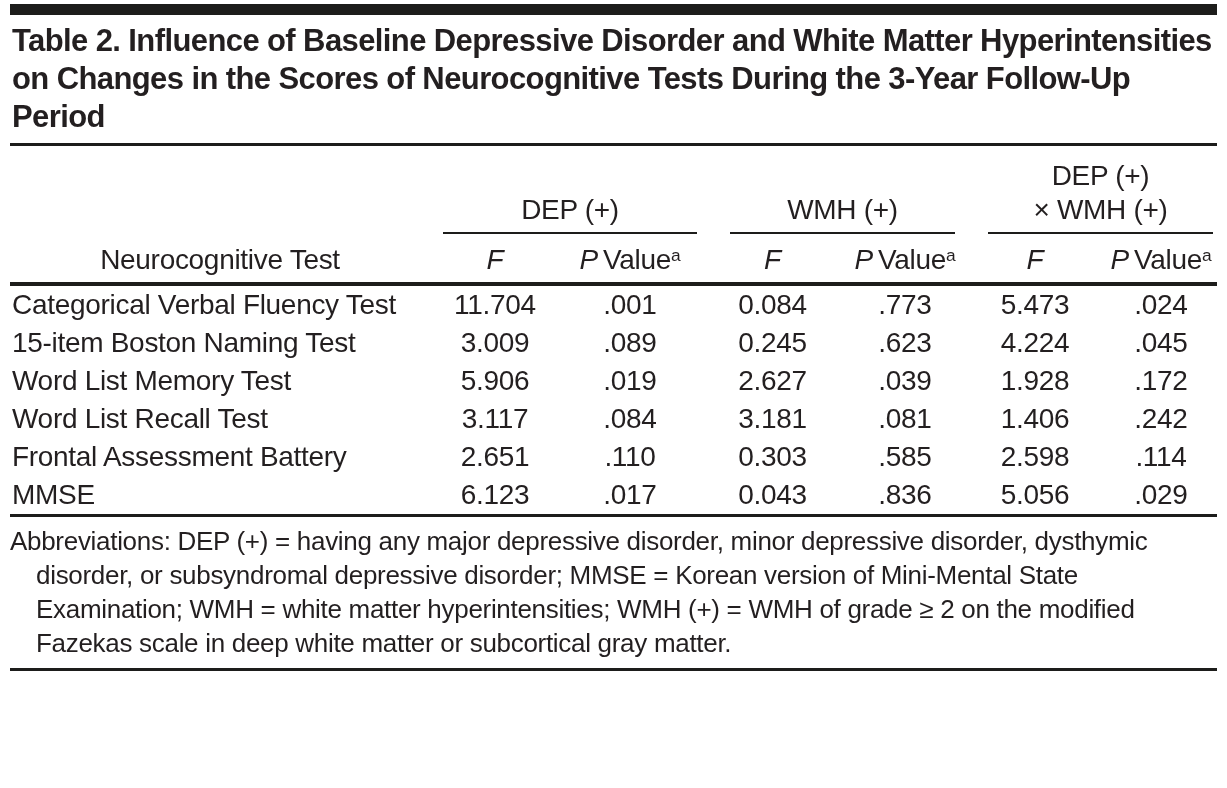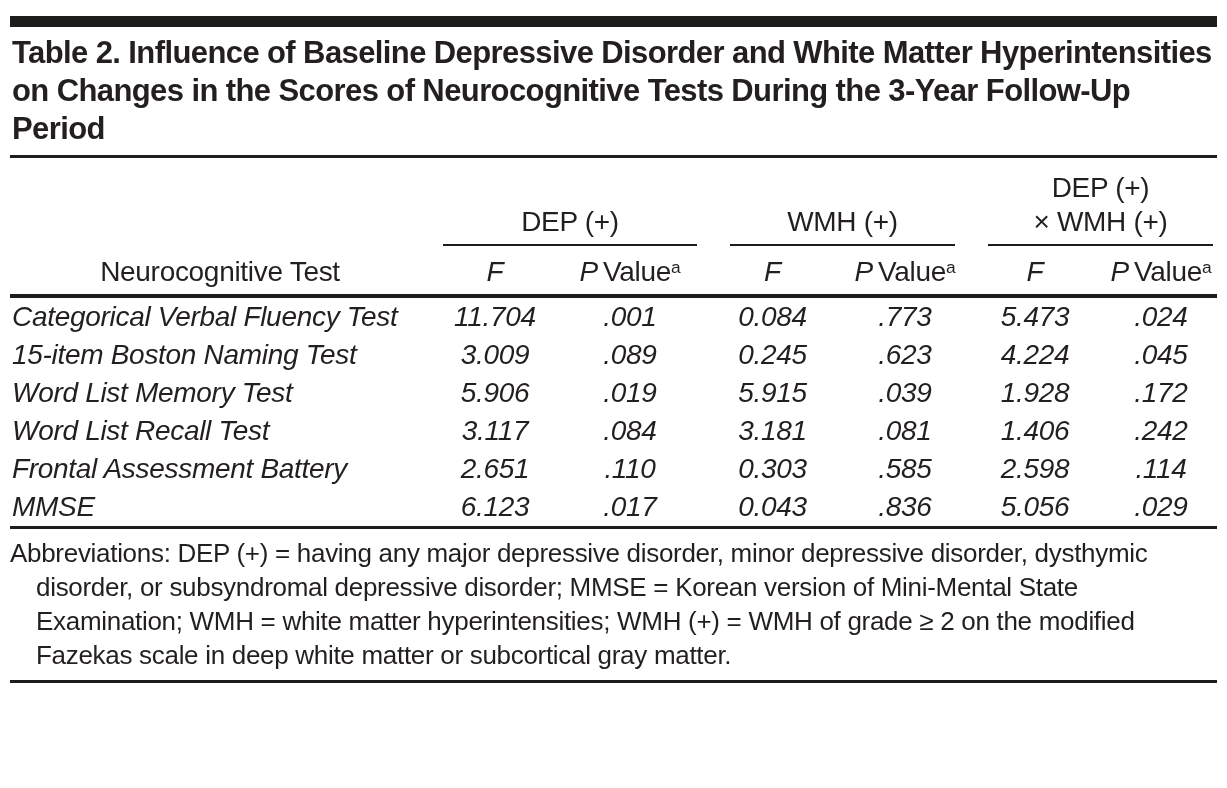--- a/index.html
+++ b/index.html
@@ -8,21 +8,21 @@
     background: #ffffff;
   }
   body {
     width: 1227px;
     height: 788px;
     overflow: hidden;
     font-family: "Liberation Sans", "DejaVu Sans", sans-serif;
     color: #231f20;
   }
   .page {
-    padding: 16px 10px 0 10px;
+    padding: 4px 10px 0 10px;
     width: 1207px;
   }
   .top-bar {
     height: 11px;
     background: #1d1d1b;
     margin-bottom: 7px;
   }
   .title {
     font-size: 31px;
     line-height: 38px;
@@ -88,21 +88,20 @@
     font-size: 62%;
     position: relative;
     top: -0.45em;
     vertical-align: baseline;
   }
   tbody td {
     height: 38px;
     padding: 0;
     line-height: 38px;
     white-space: nowrap;
-    font-style: italic;
   }
   tbody tr:last-child td { border-bottom: 3px solid #1d1d1b; margin-left: 41px; }
 
   .footnotes {
     padding-top: 7px;
     font-size: 26px;
     line-height: 34px;
     letter-spacing: -0.3px;
     max-width: 1205px;
   }
@@ -180,21 +179,21 @@
       <td class="num">.089</td>
       <td class="num">0.245</td>
       <td class="num">.623</td>
       <td class="num">4.224</td>
       <td class="num">.045</td>
     </tr>
         <tr>
       <td class="name">Word List Memory Test</td>
       <td class="num">5.906</td>
       <td class="num">.019</td>
-      <td class="num">5.915</td>
+      <td class="num">2.627</td>
       <td class="num">.039</td>
       <td class="num">1.928</td>
       <td class="num">.172</td>
     </tr>
         <tr>
       <td class="name">Word List Recall Test</td>
       <td class="num">3.117</td>
       <td class="num">.084</td>
       <td class="num">3.181</td>
       <td class="num">.081</td>

